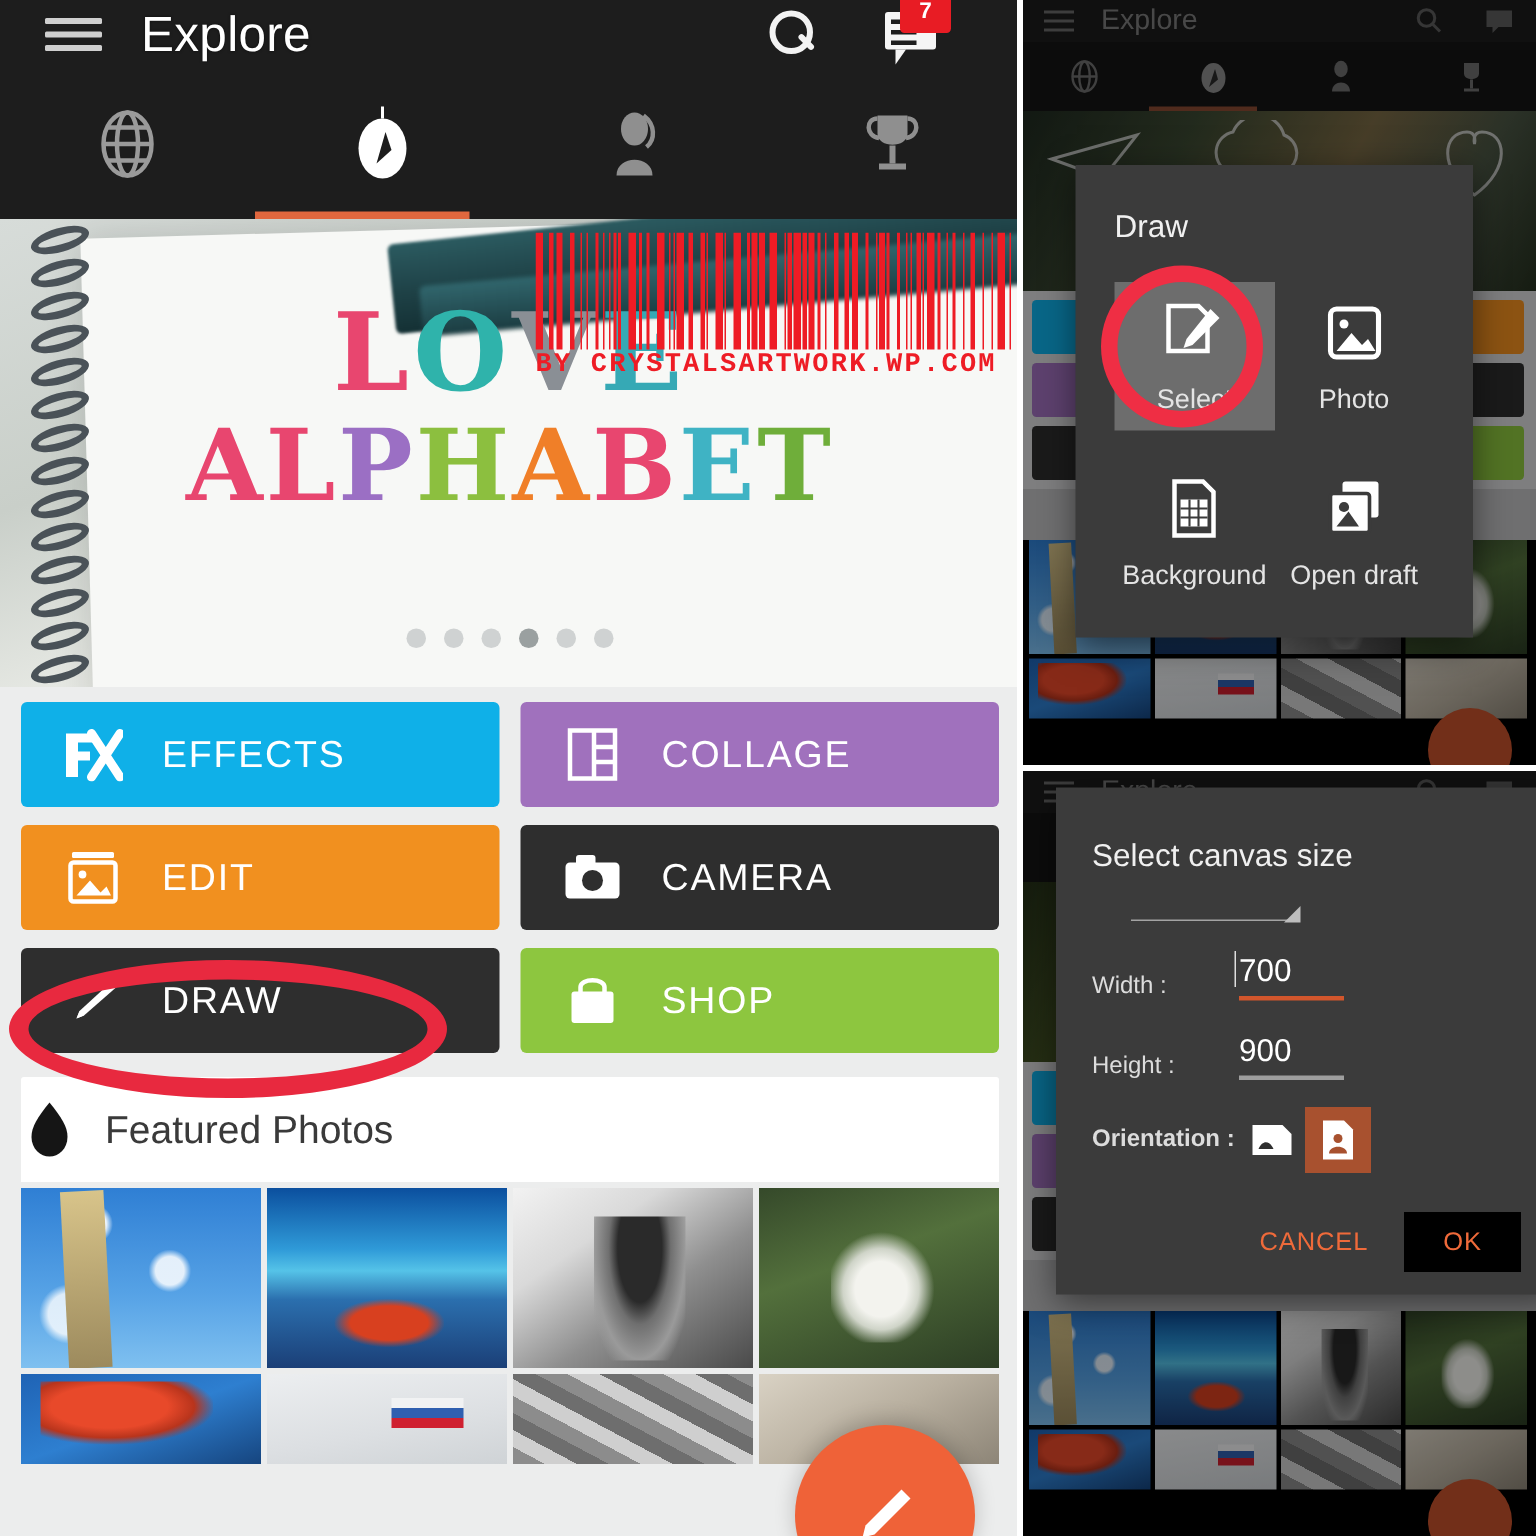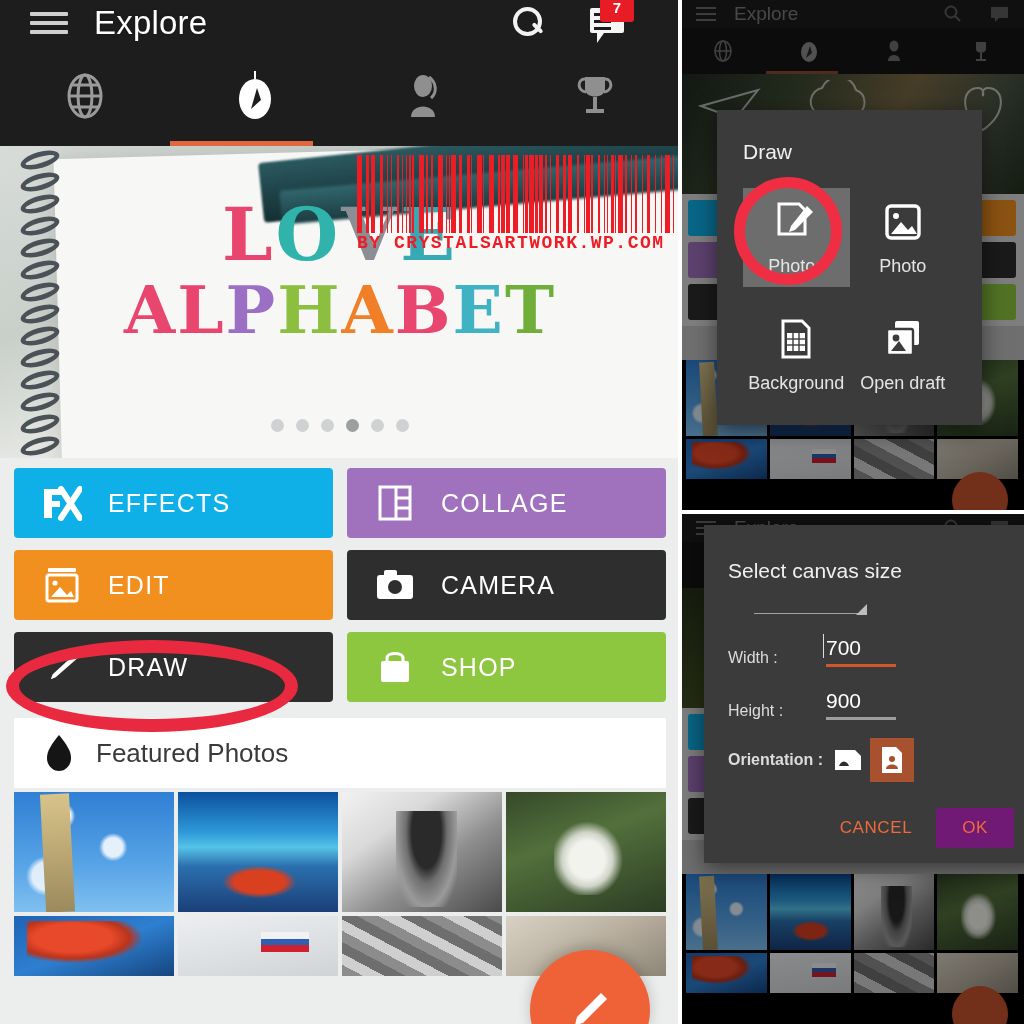--- a/index.html
+++ b/index.html
@@ -142,21 +142,21 @@
     display:flex; align-items:center; padding-left: 28px;
     color:#ffffff; font-size:25px; letter-spacing:1.2px;
     position: relative;
   }
   .abtn .lbl { margin-left: 26px; }
   .abtn .gicon { width:40px; height:40px; display:flex; align-items:center; justify-content:center;}
 
   
   .featured-card {
     margin: 4px 14px 0 14px; background:#ffffff;
-    height: 70px; display:flex; align-items:center; padding-left:30px;
+    height: 70px; display:flex; align-items:center; padding-left:4px;
     border-radius: 2px 2px 0 0;
   }
   .flame { width:30px; height:38px; }
   .featured-title { font-size:26px; color:#3a3a3a; margin-left:22px; }
 
   .photo-grid {
     margin: 4px 14px 0 14px;
     display:grid; grid-template-columns: repeat(4, 1fr); gap:4px;
   }
   .ph { height: 120px; background-size: cover; position: relative; overflow:hidden;}
@@ -268,21 +268,21 @@
   .field-val .v { font-size:21px; color:#ffffff; padding-bottom:4px; }
   .field-val .ul { height:3px; background:#9e9e9e; }
   .field-val.focus .ul { background:#d2562c; }
   .field-val .caret { position:absolute; left:-3px; top:-2px; width:1px; height:24px; background:#dedede;}
   .orient-row { display:flex; align-items:center; margin-top: 18px; }
   .orient-label { font-size:16px; color:#dcdcdc; width: 98px; font-weight: bold; }
   .orient-opt { width:44px; height:44px; display:flex; align-items:center; justify-content:center; }
   .orient-opt.sel { background:#a8512f; }
   .dlg-actions { display:flex; align-items:center; justify-content:flex-end; margin-top: 26px; gap: 14px;}
   .btn-cancel { color:#ef6a3a; font-size:17px; letter-spacing:.6px; padding: 8px 10px; }
-  .btn-ok { color:#ef6a3a; font-size:17px; letter-spacing:.6px; background:#701a75; padding:10px 26px; }
+  .btn-ok { color:#ef6a3a; font-size:17px; letter-spacing:.6px; background:#000000; padding:10px 26px; }
 
   .divider-h { position:absolute; left:680px; top:510px; width:344px; height:4px; background:#ffffff; z-index:40;}
   .divider-v { position:absolute; left:678px; top:0; width:4px; height:1024px; background:#ffffff; z-index:40;}
 </style>
 </head>
 <body>
 
 <div class="screen">
 
   <div class="main-panel">
@@ -570,21 +570,21 @@
       <div class="dialog dlg-draw">
         <div class="dlg-title">Draw</div>
         <div class="dlg-grid">
           <div class="dlg-item sel">
             <span class="dlg-ico">
               <svg width="46" height="44" viewBox="0 0 46 44">
                 <path d="M6 4 H26 L32 10 V34 H6 Z" fill="none" stroke="#fff" stroke-width="3"></path>
                 <path d="M34 6 L40 12 L22 30 L16 32 L18 26 Z" fill="#fff"></path>
               </svg>
             </span>
-            <span class="dlg-lbl">Photos</span>
+            <span class="dlg-lbl">Select</span>
           </div>
           <div class="dlg-item">
             <span class="dlg-ico">
               <svg width="44" height="44" viewBox="0 0 44 44">
                 <rect x="6" y="6" width="32" height="32" rx="4" fill="none" stroke="#fff" stroke-width="3.4"></rect>
                 <circle cx="15" cy="16" r="3" fill="#fff"></circle>
                 <path d="M10 34 L20 22 L27 30 L31 26 L36 34 Z" fill="#fff"></path>
               </svg>
             </span>
             <span class="dlg-lbl">Photo</span>

